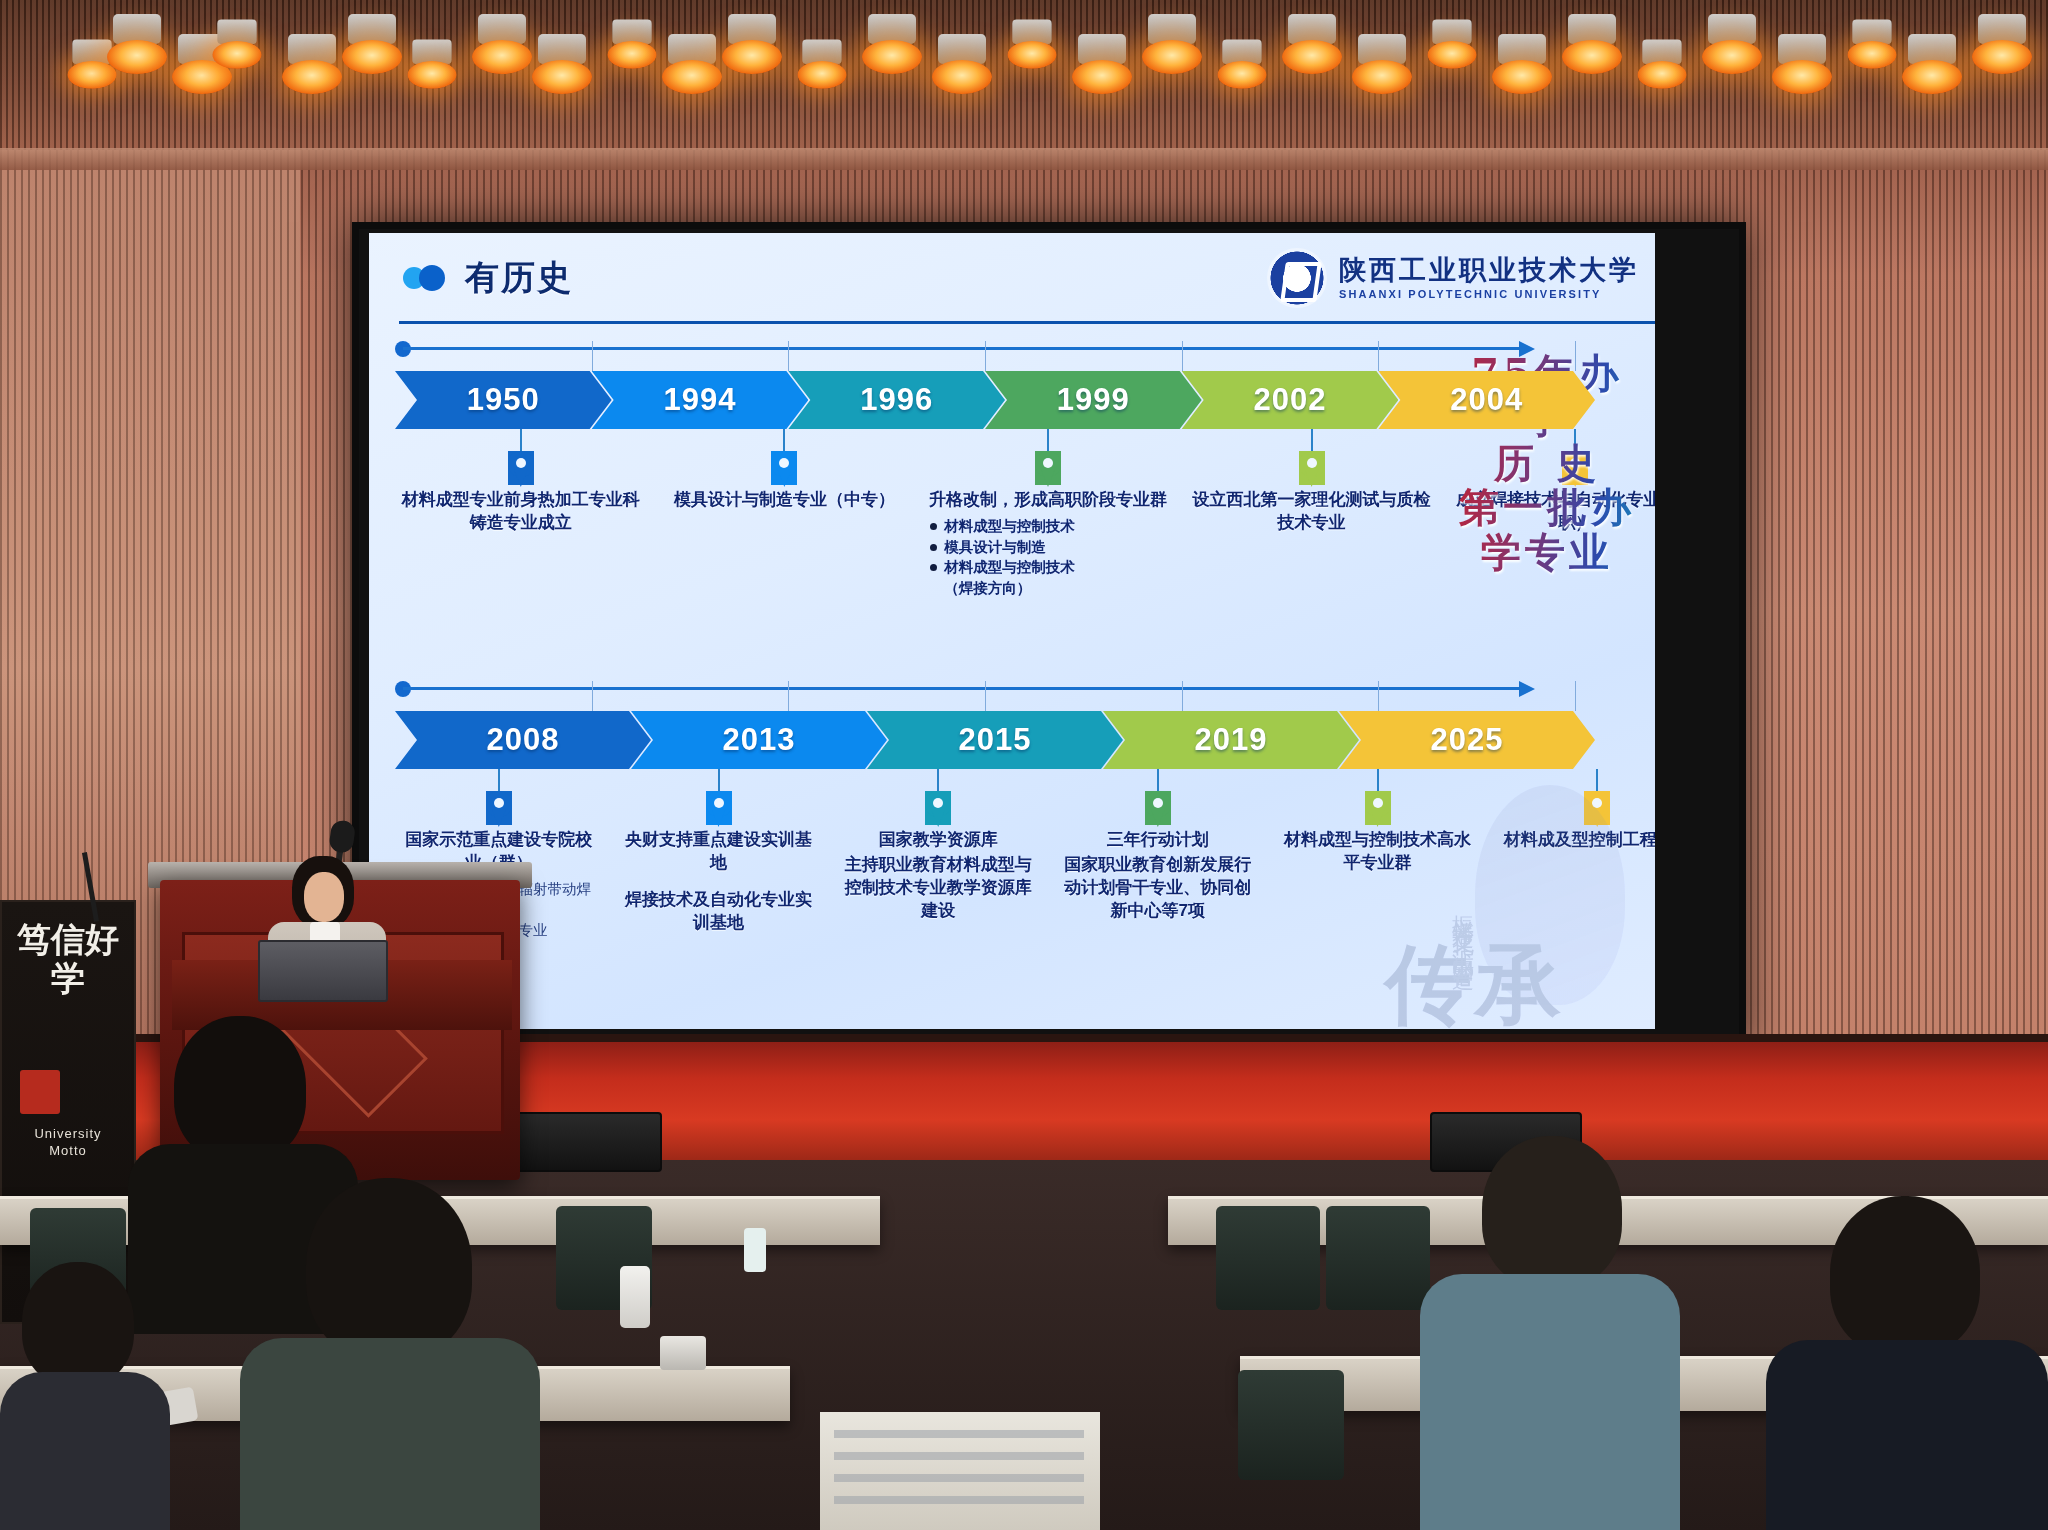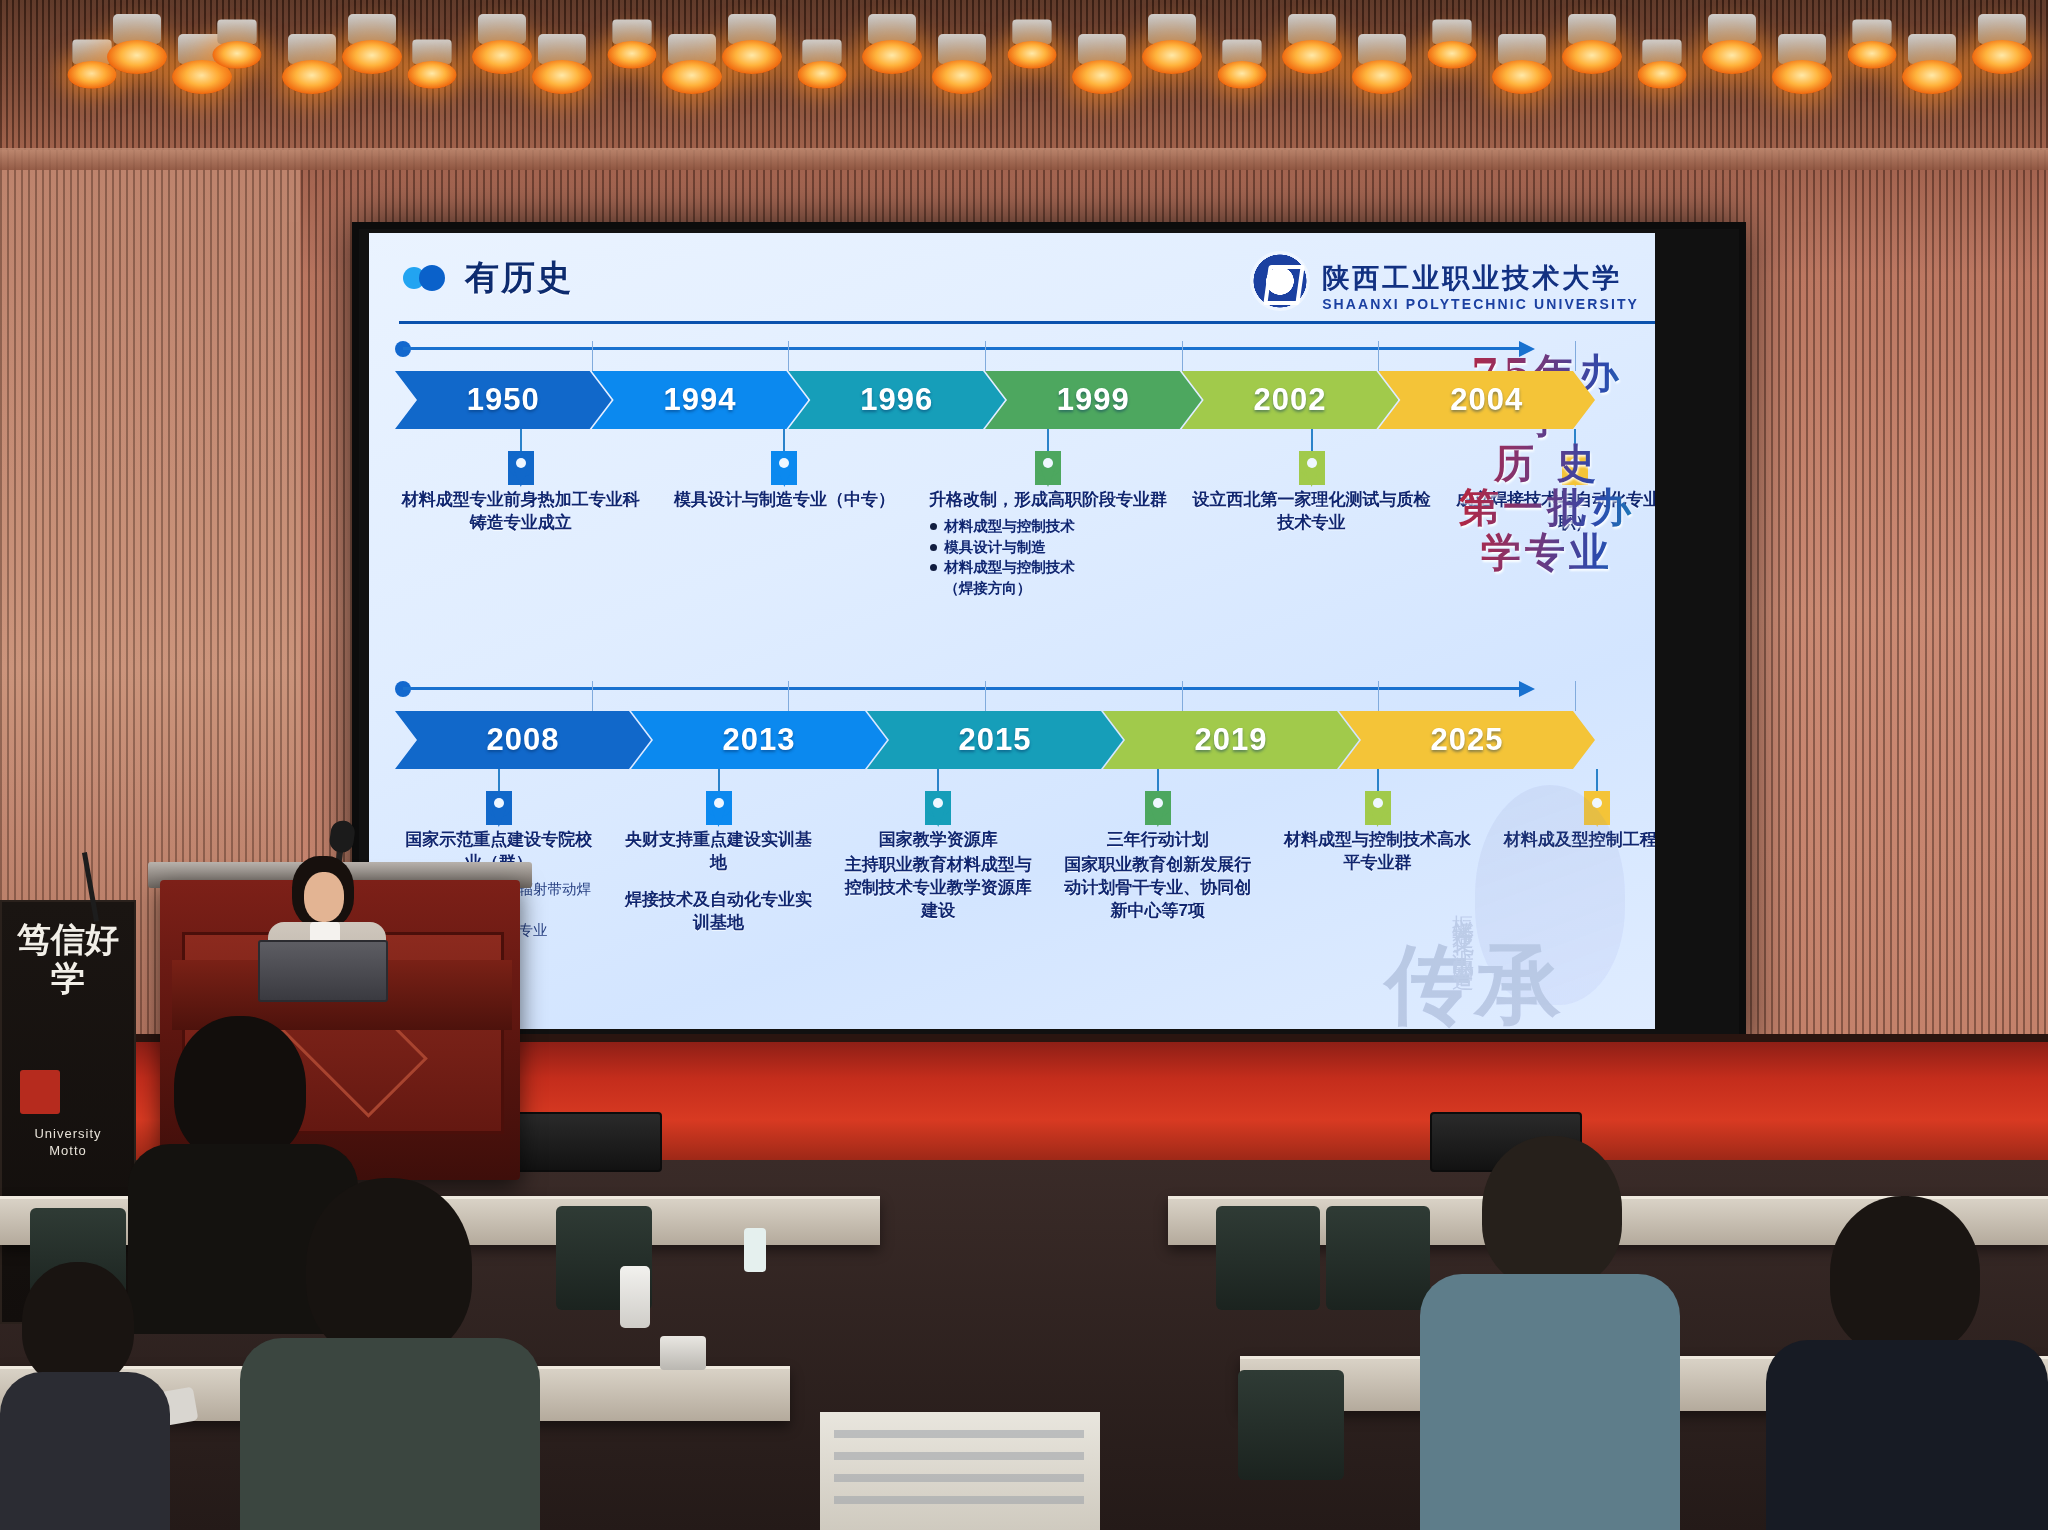--- a/index.html
+++ b/index.html
@@ -40,29 +40,29 @@
 
   
   .slide-head{position:absolute;left:0;top:0;width:100%;height:92px;}
   .head-dots{position:absolute;left:34px;top:32px;width:46px;height:26px;}
   .head-dots .d1{position:absolute;left:0;top:2px;width:22px;height:22px;border-radius:50%;background:#23a0ea;}
   .head-dots .d2{position:absolute;left:16px;top:0;width:26px;height:26px;border-radius:50%;background:#0b5fc4;}
   .head-title{position:absolute;left:96px;top:22px;font-size:34px;font-weight:bold;color:#0d2a6b;
     letter-spacing:2px;text-shadow:0 1px 2px rgba(255,255,255,.8);}
   .head-rule{position:absolute;left:30px;top:88px;width:1300px;height:3px;background:#0b4fa8;}
 
-  .logo{position:absolute;right:16px;top:12px;height:66px;display:flex;align-items:flex-end;gap:12px;}
+  .logo{position:absolute;right:16px;top:12px;height:66px;display:flex;align-items:center;gap:12px;}
   .logo .mark{width:60px;height:60px;border-radius:50%;
     background:radial-gradient(circle at 50% 50%,#ffffff 0 32%,#1b3f9b 33% 62%,#e9f0ff 63% 74%,#2d4fa8 75% 100%);
     position:relative;}
   .logo .mark:after{content:"";position:absolute;left:16px;top:14px;width:28px;height:32px;
     border:4px solid #fff;border-radius:3px;transform:skewX(-8deg);}
   .logo .txt{display:flex;flex-direction:column;line-height:1;}
   .logo .cn{font-size:27px;font-weight:bold;color:#12307d;letter-spacing:3px;font-family:"DejaVu Serif",serif;}
-  .logo .en{font-size:14px;font-weight:bold;color:#1b3f9b;letter-spacing:2.1px;margin-top:6px;}
+  .logo .en{font-size:11px;font-weight:bold;color:#1b3f9b;letter-spacing:2.1px;margin-top:6px;}
 
   
   .row{position:absolute;left:26px;width:1306px;}
   .row1{top:108px;}
   .row2{top:448px;}
   .axis{position:absolute;left:0;top:0;width:1150px;height:16px;}
   .axis .dot{position:absolute;left:0;top:0;width:16px;height:16px;border-radius:50%;background:#1366c8;}
   .axis .line{position:absolute;left:8px;top:6px;width:1120px;height:3px;background:#1a6fc9;}
   .axis .arrow{position:absolute;left:1124px;top:0;width:0;height:0;
     border-top:8px solid transparent;border-bottom:8px solid transparent;border-left:16px solid #1a6fc9;}

